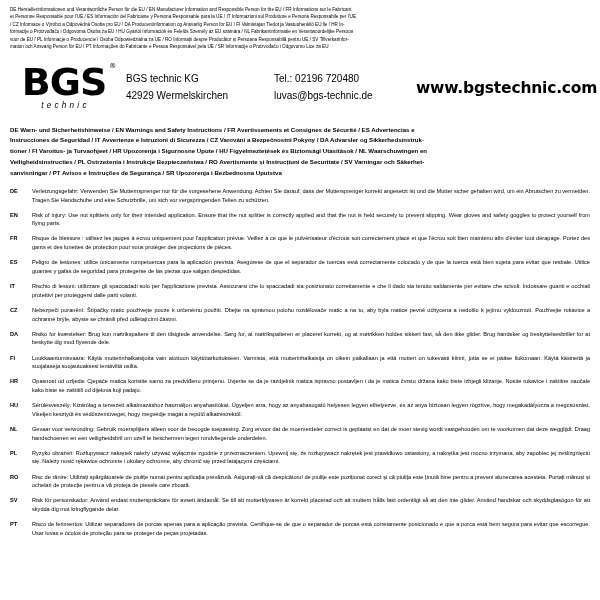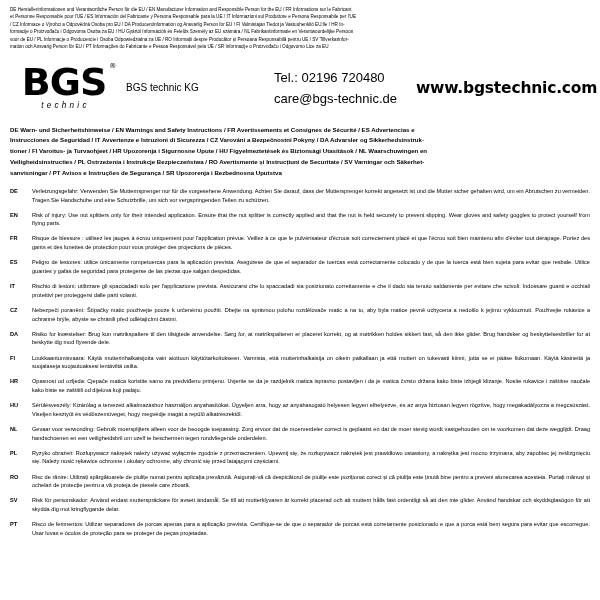--- a/index.html
+++ b/index.html
@@ -75,21 +75,21 @@
     font-style: italic;
   }
   .addr {
     flex: 0 0 148px;
     font-size: 10px;
     line-height: 1.62;
     padding-left: 8px;
   }
   .contact {
     flex: 0 0 142px;
-    font-size: 13px;
+    font-size: 10px;
     line-height: 1.62;
   }
   .web {
     flex: 1 1 auto;
     text-align: right;
     font-family: "DejaVu Sans", sans-serif;
     font-weight: bold;
     font-size: 15.5px;
     letter-spacing: -0.2px;
     padding-right: 20px;
@@ -146,25 +146,26 @@
 
     <div class="logo">
       <div class="logo-main">
         <span>BGS</span><span class="logo-reg">®</span>
       </div>
       <div class="logo-sub">technic</div>
     </div>
 
     <div class="addr">
       <div>BGS technic KG</div>
+      <div>42929 Wermelskirchen</div>
     </div>
 
     <div class="contact">
       <div>Tel.: 02196 720480</div>
-      <div>care@bgs-technic.de</div>
+      <div>luvas@bgs-technic.de</div>
     </div>
 
     <div class="web">www.bgstechnic.com</div>
 
   </div>
 
   <div class="title-block">
     <div>DE Warn- und Sicherheitshinweise  /  EN Warnings and Safety Instructions  /  FR Avertissements et Consignes de Sécurité  /  ES Advertencias e</div>
     <div>Instrucciones de Seguridad  /  IT Avvertenze e Istruzioni di Sicurezza  /  CZ Varování a Bezpečnostní Pokyny  /  DA Advarsler og Sikkerhedsinstruk-</div>
     <div>tioner  /  FI Varoitus- ja Turvaohjeet  /  HR Upozorenja i Sigurnosne Upute  /  HU Figyelmeztetések és Biztonsági Utasítások  /  NL Waarschuwingen en</div>

